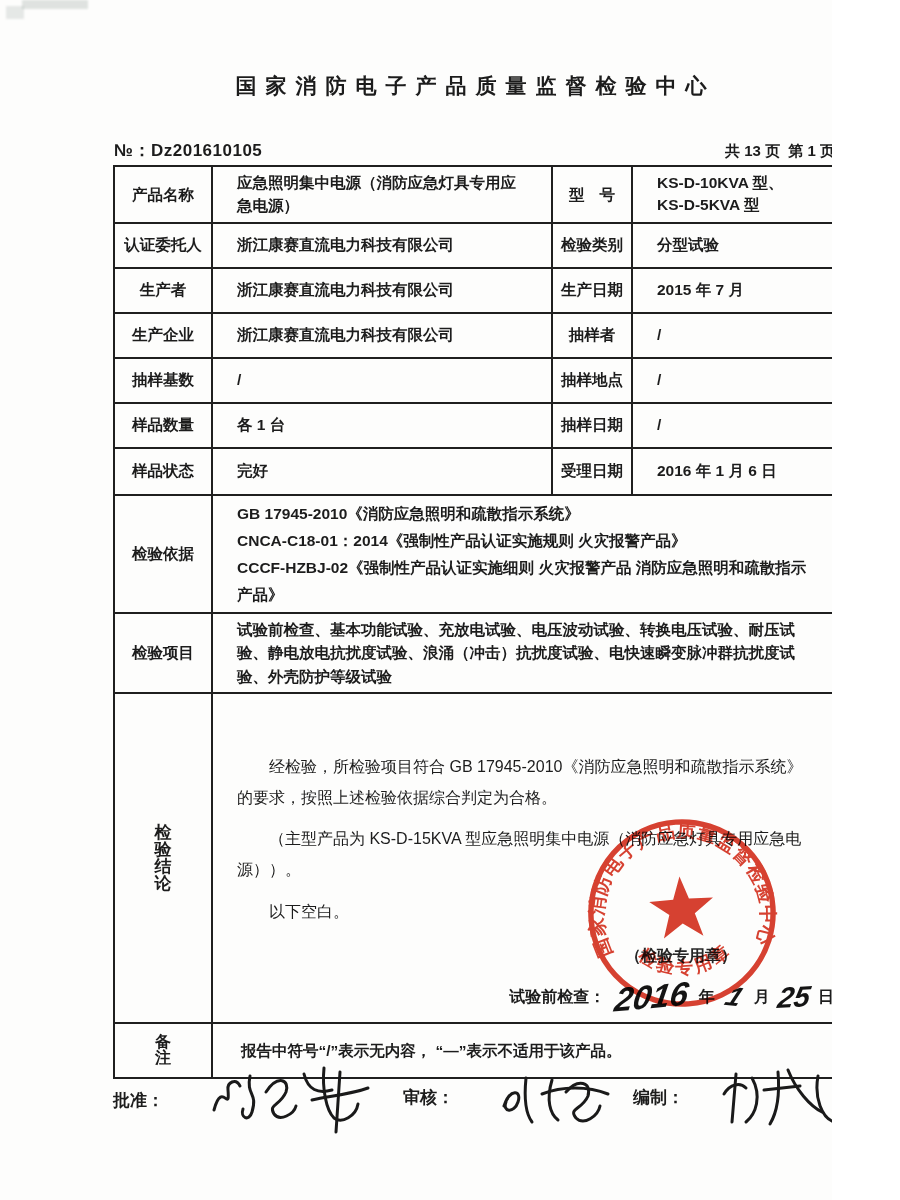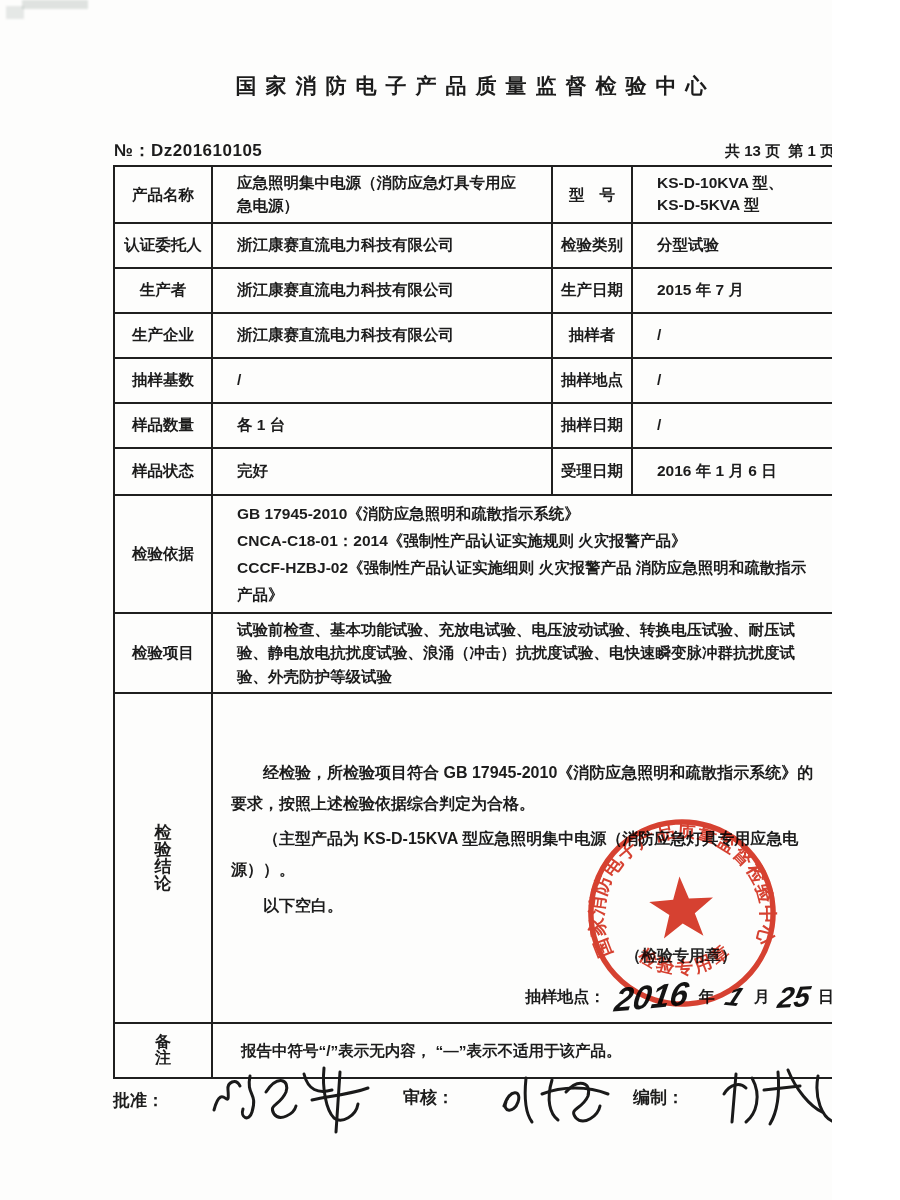--- a/index.html
+++ b/index.html
@@ -33,21 +33,21 @@
 
   td.basis-val div { line-height:1.75; }
   td.items-val { line-height:1.75; }
 
   
   td.concl-lab { vertical-align:top; }
   .vlabel { display:flex; flex-direction:column; justify-content:space-around; align-items:center;
     height:100%; padding:30px 0; box-sizing:border-box; font-size:17px; font-weight:700; }
   .vlabel div { line-height:1; }
   td.concl-val { position:relative; vertical-align:top; padding:12px 12px 50px 14px; }
-  .concl-val p { margin:4px; text-indent:2em; font-size:16px; font-weight:700; line-height:1.95; }
+  .concl-val p { margin:10px; text-indent:2em; font-size:16px; font-weight:400; line-height:1.95; }
 
   .sign-date { position:absolute; right:4px; bottom:10px; display:flex; align-items:center;
     font-size:16px; font-weight:700; white-space:nowrap; }
   .hw { font-style:italic; font-weight:600; color:#141414; display:inline-block; line-height:.9; }
   .hw-year { font-size:33px; transform:rotate(-5deg) skewX(-14deg); margin:0 10px; }
   .hw-month { font-size:27px; transform:rotate(6deg) skewX(-18deg); margin:0 12px; }
   .hw-day { font-size:29px; transform:rotate(-3deg) skewX(-12deg); margin:0 8px; }
 
   
   .stamp-caption { position:absolute; left:368px; top:250px; width:200px; text-align:center;
@@ -178,21 +178,21 @@
           <text font-size="19" font-weight="700" fill="#d5311f" letter-spacing="1">
             <textPath href="#arcTop" startOffset="50%" text-anchor="middle">国家消防电子产品质量监督检验中心</textPath>
           </text>
           <polygon fill="#d5311f" points="100,63 108,86 132.3,86.5 112.9,101.2 120,124.5 100,110.6 80,124.5 87.1,101.2 67.7,86.5 92,86"></polygon>
           <text font-size="18" font-weight="700" fill="#d5311f" letter-spacing="3">
             <textPath href="#arcBot" startOffset="50%" text-anchor="middle">检验专用章</textPath>
           </text>
         </svg>
 
         <div class="sign-date">
-          <span>抽样地点：</span>
+          <span>试验前检查：</span>
           <span class="hw hw-year">2016</span>
           <span>年</span>
           <span class="hw hw-month">1</span>
           <span>月</span>
           <span class="hw hw-day">25</span>
           <span>日</span>
         </div>
       </td>
     </tr>
 

